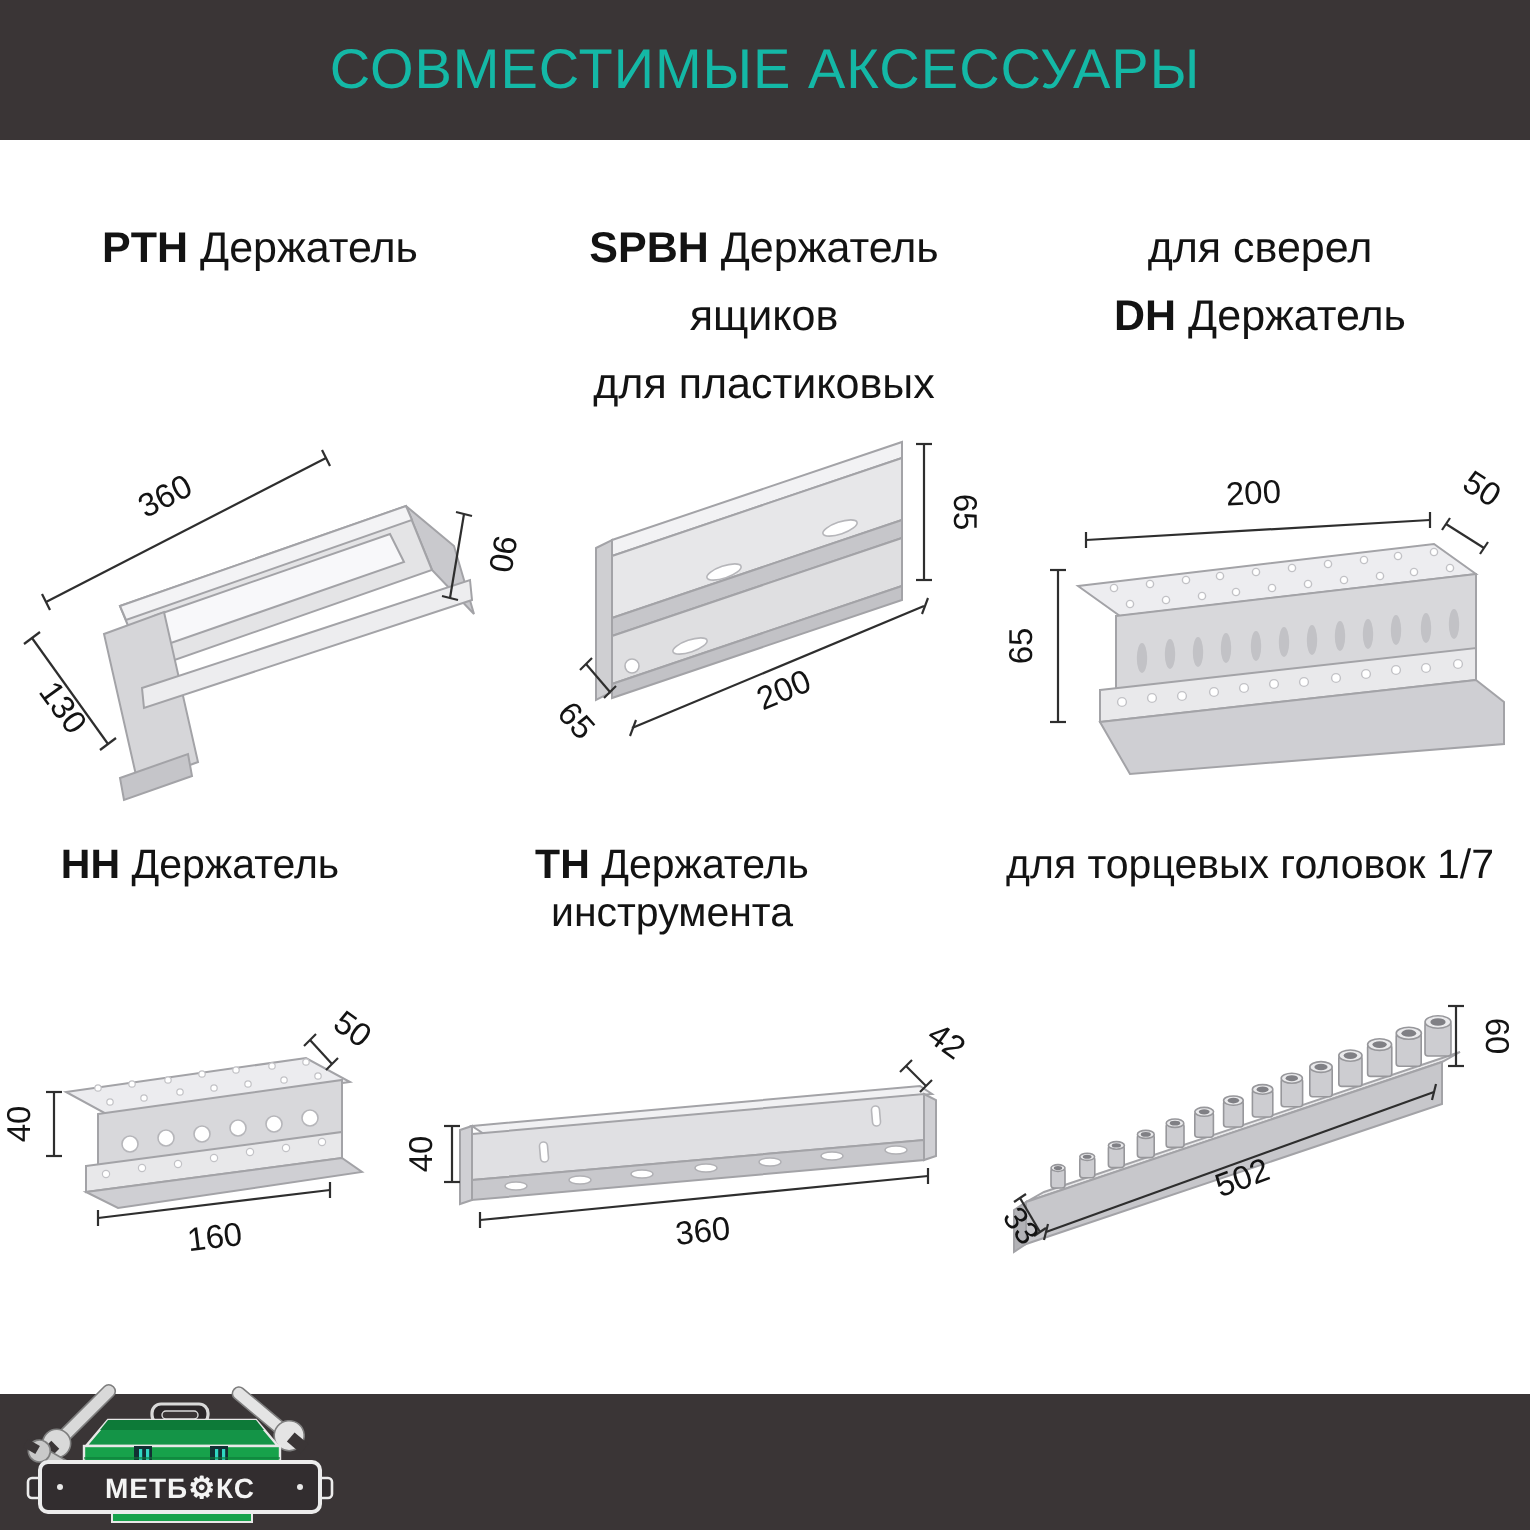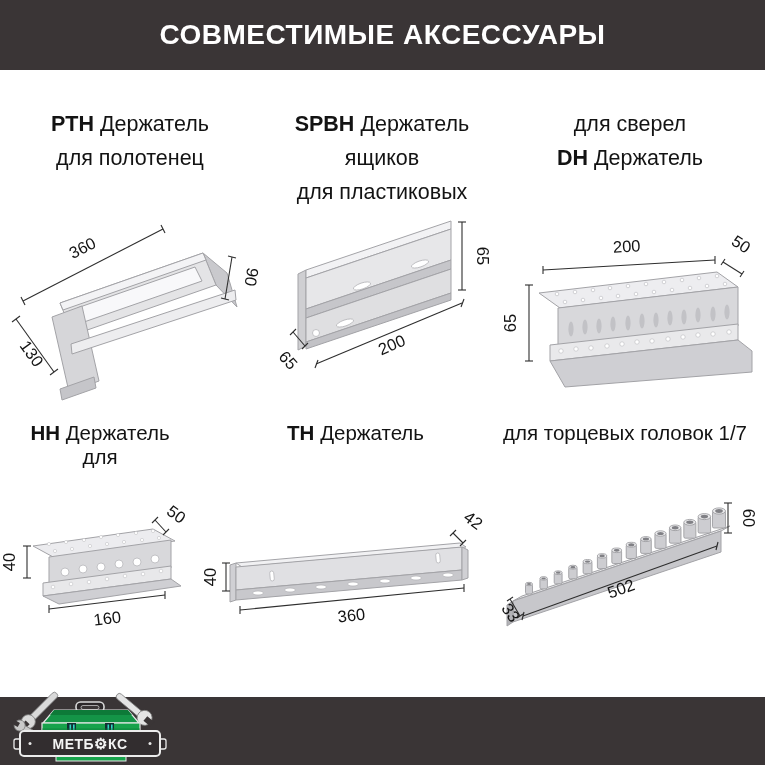--- a/index.html
+++ b/index.html
@@ -5,21 +5,21 @@
   * { margin:0; padding:0; box-sizing:border-box; }
   html,body { width:765px; height:765px; }
   body {
     position:relative; background:#ffffff; overflow:hidden;
     font-family:"Liberation Sans", sans-serif; color:#111;
   }
   .header {
     position:absolute; left:0; top:0; width:765px; height:70px;
     background:#3a3536; display:flex; align-items:center; justify-content:center;
   }
-  .header h1 { color:#ffffff; font-size:28px; font-weight:700; letter-spacing:.5px; }
+  .header h1 { color:#14b8a6; font-size:28px; font-weight:400; letter-spacing:.5px; }
   .p-title { position:absolute; text-align:center; color:#131313; }
   .row1 .t-line, .p-title.row1 { font-size:21.5px; line-height:34px; }
   .row2 .t-line, .p-title.row2 { font-size:20.5px; line-height:24px; }
   .t-line { white-space:nowrap; }
   .code { font-weight:700; }
   svg.drawing { position:absolute; overflow:visible; }
   .dim-line { stroke:#2e2e2e; stroke-width:1.1; fill:none; }
   .dim-t { font-size:16.5px; fill:#131313; }
   .shape { stroke:#a3a3a7; stroke-width:1; }
   .hole { fill:#ffffff; stroke:#b6b6ba; stroke-width:.8; }
@@ -30,21 +30,20 @@
 </style>
 </head>
 <body>
 
 <div class="header">
   <h1>СОВМЕСТИМЫЕ АКСЕССУАРЫ</h1>
 </div>
 
 <div class="p-title row1" style="left:15px; top:107px; width:230px;">
   <div class="t-line"><span class="code">PTH</span> <span>Держатель</span></div>
-  <div class="t-line">для полотенец</div>
 </div>
 <div class="p-title row1" style="left:258px; top:107px; width:248px;text-align:center;">
   <div class="t-line"><span class="code">SPBH</span> <span>Держатель</span></div>
   <div class="t-line">ящиков</div>
   <div class="t-line">для пластиковых</div>
 </div>
 <div class="p-title row1" style="left:515px; top:107px; width:230px;">
   <div class="t-line">для сверел</div>
   <div class="t-line"><span class="code">DH</span> <span>Держатель</span></div>
 </div>
@@ -184,24 +183,24 @@
   <g>
     <line class="dim-line" x1="24" y1="60" x2="24" y2="136"></line>
     <line class="dim-line" x1="20" y1="60" x2="28" y2="60"></line>
     <line class="dim-line" x1="20" y1="136" x2="28" y2="136"></line>
     <text class="dim-t" transform="translate(11,98) rotate(-90)" text-anchor="middle">65</text>
   </g>
 </svg>
 
 <div class="p-title row2" style="left:10px; top:421px; width:180px;">
   <div class="t-line"><span class="code">HH</span> <span>Держатель</span></div>
-  <div class="t-line">для</div>
-</div>
-<div class="p-title row2" style="left:248px; top:421px; width:176px;text-align:right;">
+</div>
+<div class="p-title row2" style="left:248px; top:421px; width:176px;">
   <div class="t-line"><span class="code">TH</span> <span>Держатель</span></div>
+  <div class="t-line">инструмента</div>
 </div>
 <div class="p-title row2" style="left:487px; top:421px; width:276px;">
   <div class="t-line">для торцевых головок 1/7</div>
 </div>
 
 <svg class="drawing" style="left:5px; top:500px;" width="215" height="135" viewBox="0 0 215 135">
   <g>
     <polygon class="shape" points="28,46 148,29 170,41 50,58" fill="#ececef"></polygon>
     <g fill="#ffffff" stroke="#c2c2c6" stroke-width=".6">
       <circle cx="44" cy="44" r="1.6"></circle>

